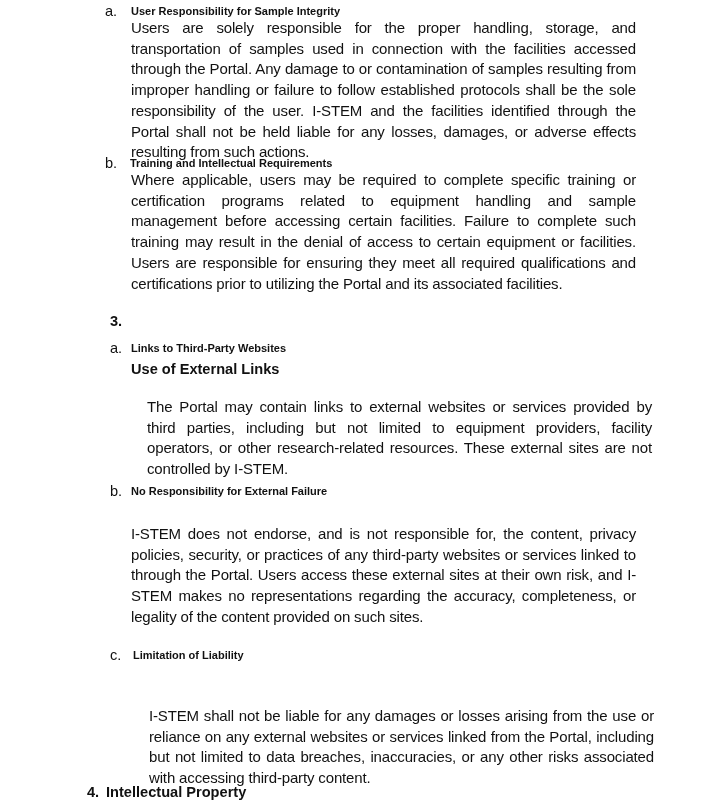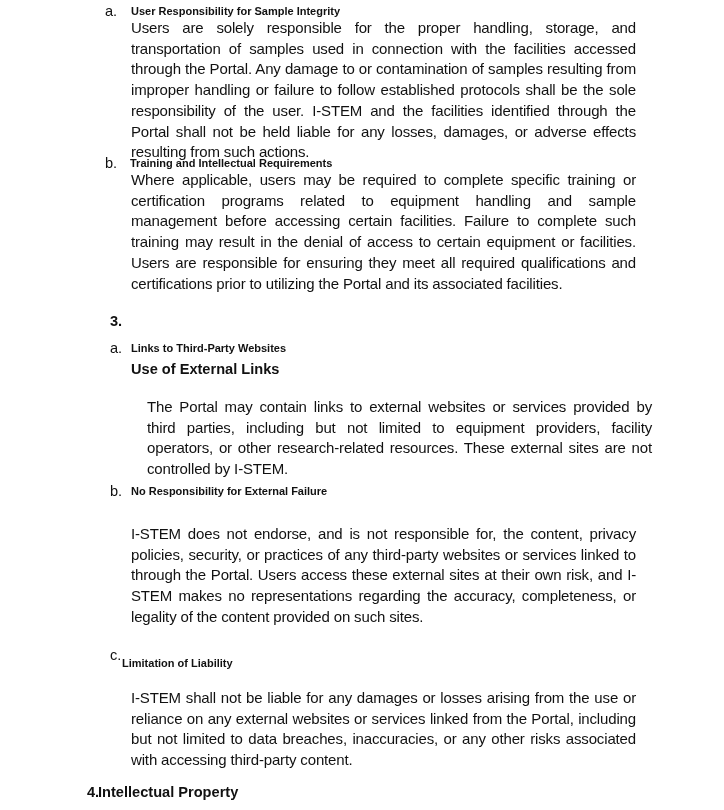--- a/index.html
+++ b/index.html
@@ -42,22 +42,22 @@
   </div>
 
   <div class="item" style="top:480px;">
     <span class="marker" style="left:110px; top:1px;">b.</span>
     <span class="heading" style="left:131px; top:1px;">No Responsibility for External Failure</span>
     <p class="para" style="top:44px; margin:0;">I-STEM does not endorse, and is not responsible for, the content, privacy policies, security, or practices of any third-party websites or services linked to through the Portal. Users access these external sites at their own risk, and I-STEM makes no representations regarding the accuracy, completeness, or legality of the content provided on such sites.</p>
   </div>
 
   <div class="item" style="top:644px;">
     <span class="marker" style="left:110px; top:1px;">c.</span>
-    <span class="heading" style="left:122px; top:1px;margin-top:8px;">Limitation of Liability</span>
-    <p class="para" style="top:44px; margin:0;">I-STEM shall not be liable for any damages or losses arising from the use or reliance on any external websites or services linked from the Portal, including but not limited to data breaches, inaccuracies, or any other risks associated with accessing third-party content.</p>
+    <span class="heading" style="left:133px; top:1px;">Limitation of Liability</span>
+    <p class="para" style="top:44px; margin:18px;">I-STEM shall not be liable for any damages or losses arising from the use or reliance on any external websites or services linked from the Portal, including but not limited to data breaches, inaccuracies, or any other risks associated with accessing third-party content.</p>
   </div>
 
   <div class="item" style="top:781px;">
     <span class="sec-head" style="left:87px; top:1px;">4.</span>
-    <span class="sec-head" style="left:98px; top:1px;">Intellectual Property</span>
+    <span class="sec-head" style="left:106px; top:1px;">Intellectual Property</span>
   </div>
 
 </div>
 
 </body></html>

